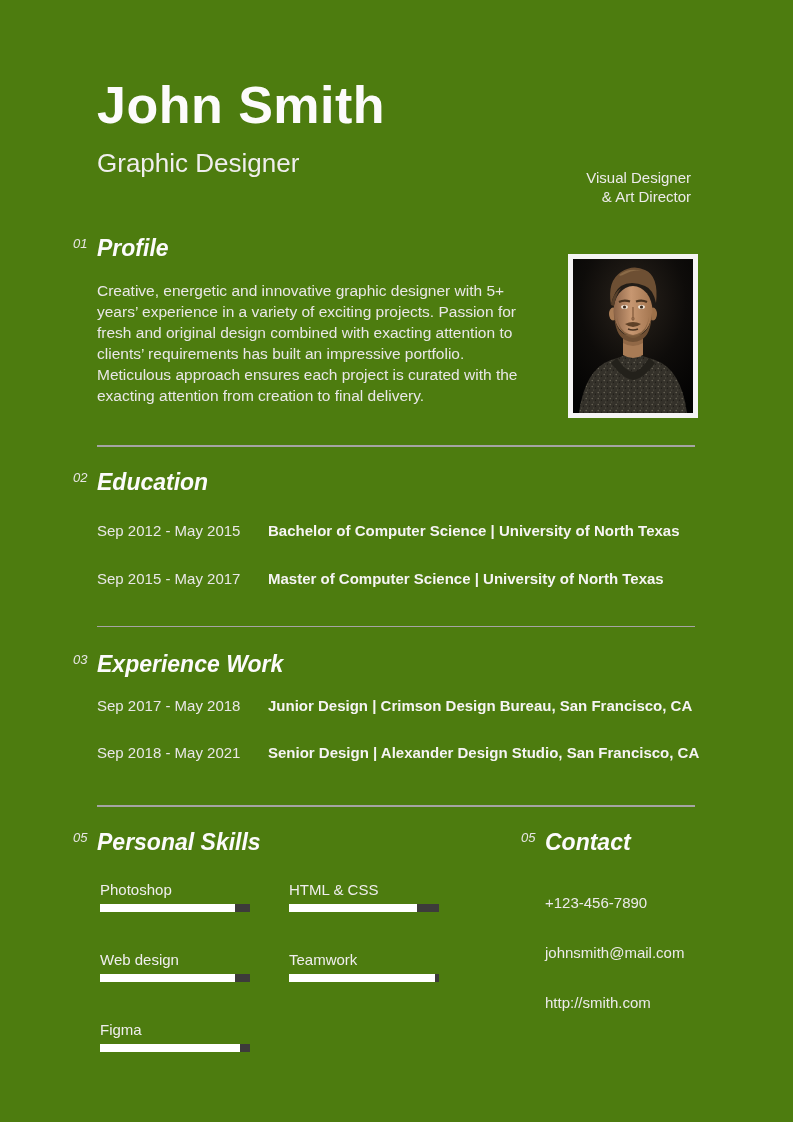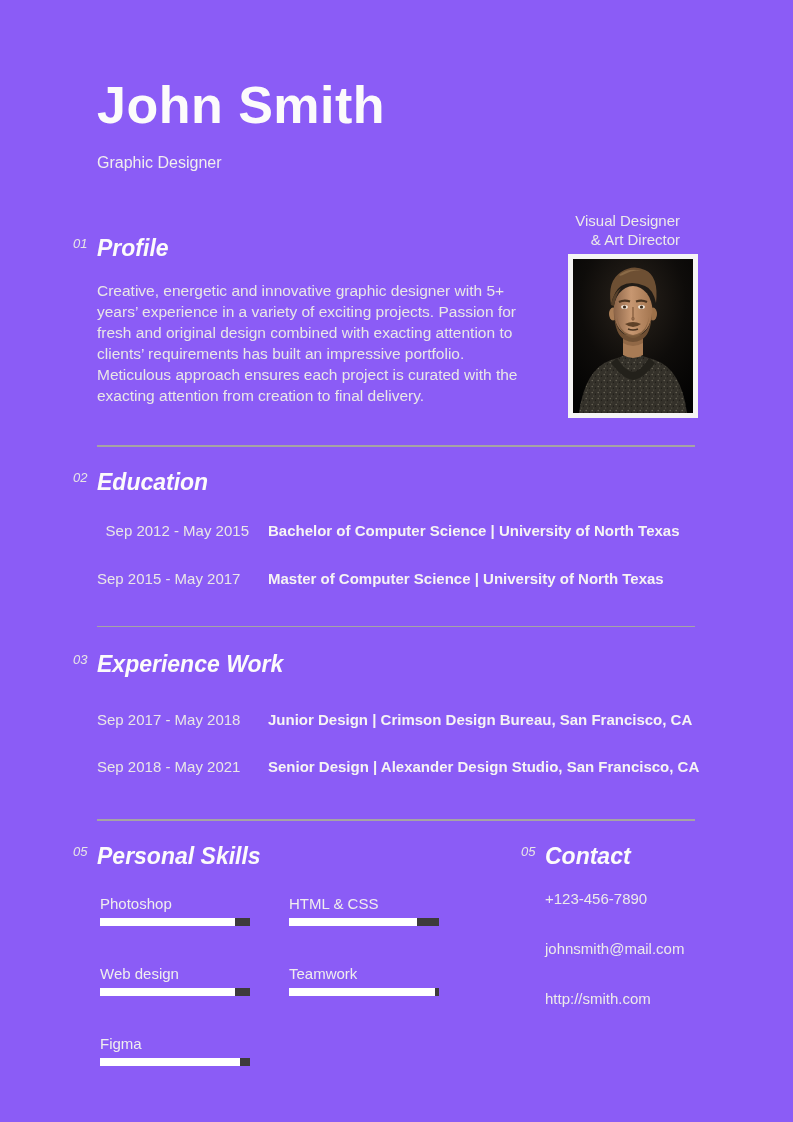--- a/index.html
+++ b/index.html
@@ -1,39 +1,39 @@
 <!DOCTYPE html>
 <html><head>
 <meta charset="utf-8">
 <style>
   html,body{margin:0;padding:0;background:#161414;}
   .page{
     position:relative;
     width:793px;height:1122px;
     margin:0 auto;
-    background:#8b5cf6;
+    background:#4d7c0f;
     font-family:"Liberation Sans", sans-serif;
     color:#f2f0f0;
     overflow:hidden;
     box-sizing:border-box;
     padding:0 98px 0 97px;
   }
   
   .name{
     margin:74px 0 0 0;
     font-size:52px;line-height:62px;
     font-weight:bold;color:#fcfbfb;letter-spacing:.5px;
   }
   .subtitle{
     margin-top:13px;
-    font-size:16px;line-height:28px;color:#f0eeee;font-weight:400;
+    font-size:26px;line-height:28px;color:#f0eeee;font-weight:400;
   }
   .tagline{
-    position:absolute;top:168px;right:113px;
-    text-align:right;font-size:15px;line-height:19px;color:#eceaea;margin-top:43px;
+    position:absolute;top:168px;right:102px;
+    text-align:right;font-size:15px;line-height:19px;color:#eceaea;
   }
   
   .sec-head{display:flex;align-items:flex-start;font-style:italic;}
   .sec-num{
     width:24px;margin-left:-24px;flex:0 0 24px;
     font-size:13px;line-height:15px;padding-top:1px;color:#e8e6e6;
   }
   .sec-title{
     margin:0;font-size:23px;line-height:26px;font-weight:bold;color:#fcfbfb;
   }
@@ -58,40 +58,40 @@
   }
   .div1{margin-top:39px;}
   .div2{margin-top:38px;}
   .div3{margin-top:43px;}
   
   .edu-head{margin-top:22px;}
   .exp-head{margin-top:24px;}
   .t-row{display:flex;align-items:baseline;font-size:15px;line-height:18px;}
   .t-row .dates{flex:0 0 152px;color:#e9e7e7;font-weight:400;}
   .t-row .detail{margin-left:19px;font-weight:bold;color:#f6f4f4;white-space:nowrap;}
-  .row-a{margin-top:27px;text-align:right;}
+  .row-a{margin-top:27px;}
   .row-b{margin-top:30px;}
-  .row-c{margin-top:34px;}
+  .row-c{margin-top:20px;}
   .row-d{margin-top:29px;}
   
   .bottom{display:flex;margin-top:22px;}
   .skills-col{flex:0 0 390px;}
   .contact-col{margin-left:58px;width:200px;}
   .skills-grid{
     display:grid;
     grid-template-columns:150px 150px;
     column-gap:57px;row-gap:22px;
     margin-top:26px;margin-left:3px;gap:39px;
   }
   .skill-label{font-size:15px;line-height:18px;color:#f0eeee;display:block;}
   .skill-track{
     margin-top:5px;height:8px;background:#3d3b3b;position:relative;
   }
   .skill-fill{position:absolute;left:0;top:0;bottom:0;background:#ffffff;}
-  .contact-items{margin-top:21px;}
+  .contact-items{margin-top:39px;}
   .contact-item{font-size:15px;line-height:18px;color:#eceaea;margin-top:32px;}
   .contact-item:first-child{margin-top:0;}
 </style>
 </head>
 <body>
 
 <div class="page">
 
   <h1 class="name">John Smith</h1>
   <div class="subtitle">Graphic Designer</div>

